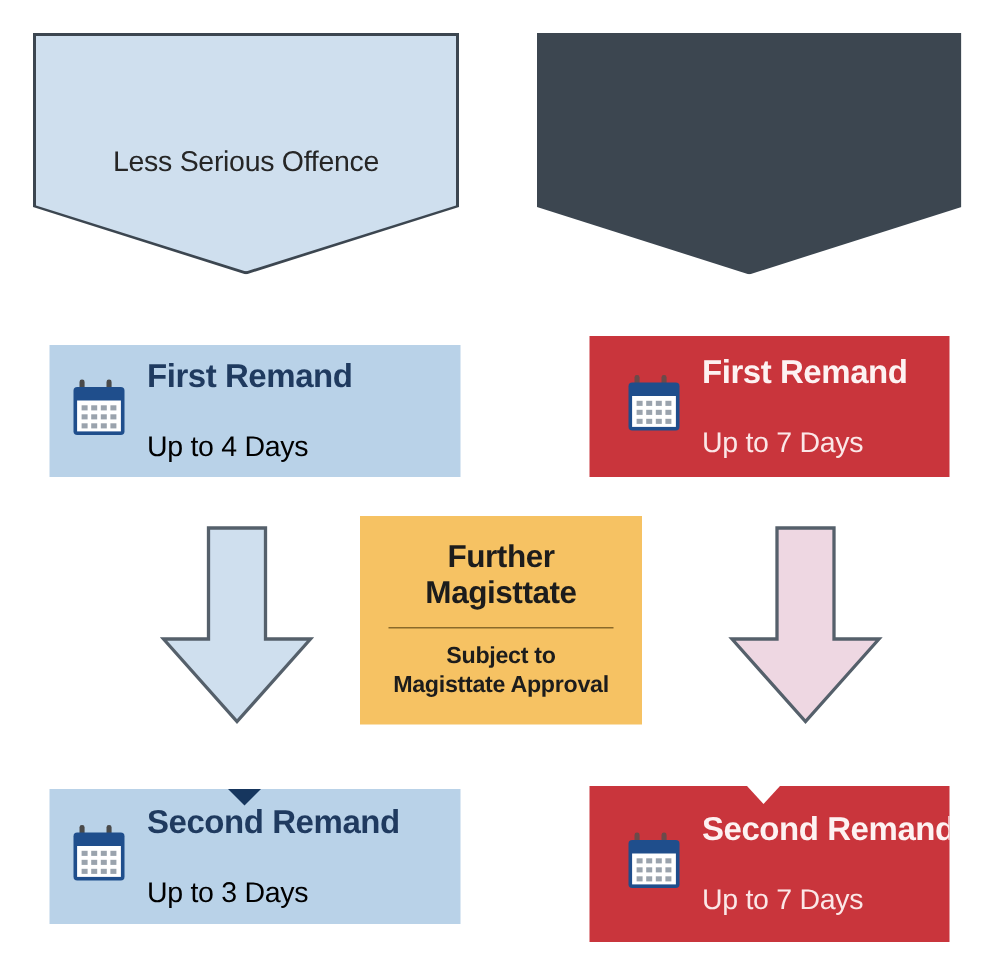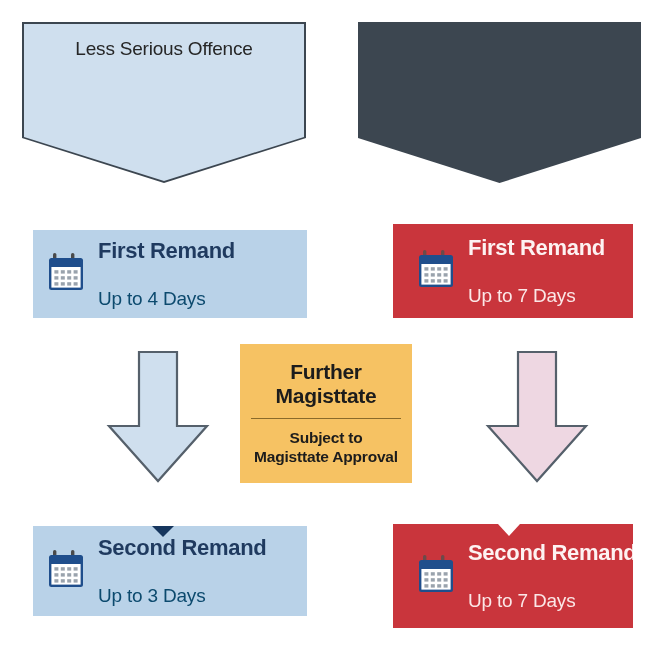--- a/index.html
+++ b/index.html
@@ -21,23 +21,23 @@
     left: 0; top: 0;
     width: 667px;
     height: 652px;
   }
 
   
   .banner {
     position: absolute;
     box-sizing: border-box;
     display: flex;
-    flex-direction: column;
+    flex-direction: row;
     align-items: center;
-    justify-content: flex-start;
+    justify-content: center;
     text-align: center;
     padding: 14px 14px 0 14px;
     -webkit-clip-path: polygon(0% 0%, 100% 0%, 100% 72%, 50% 100%, 0% 72%);
     clip-path: polygon(0% 0%, 100% 0%, 100% 72%, 50% 100%, 0% 72%);
   }
   .banner-border {
     position: absolute;
     -webkit-clip-path: polygon(0% 0%, 100% 0%, 100% 72%, 50% 100%, 0% 72%);
     clip-path: polygon(0% 0%, 100% 0%, 100% 72%, 50% 100%, 0% 72%);
     background: #3c4650;
@@ -92,21 +92,21 @@
     letter-spacing: -0.3px;
   }
   .card-sub {
     font-size: 19px;
     font-weight: 400;
     letter-spacing: -0.2px;
     margin-top: 3px;
   }
   .card.blue { background: #b9d2e8; }
   .card.blue .card-title { color: #1f3a5f; }
-  .card.blue .card-sub   { color: #0c4a6e; }
+  .card.blue .card-sub   { color: #000000; }
   .card.red  { background: #c9353c; }
   .card.red .card-title  { color: #fdf2f2; }
   .card.red .card-sub    { color: #fbe7e7; }
 
   #card-first-left   { left: 33px;  top: 230px; width: 274px; height: 88px; }
   #card-first-right  { left: 393px; top: 224px; width: 240px; height: 94px; }
   #card-second-left  { left: 33px;  top: 526px; width: 274px; height: 90px; }
   #card-second-right { left: 393px; top: 524px; width: 240px; height: 104px; }
 
   #card-first-right .card-inner,
@@ -137,21 +137,21 @@
   
   .arrow {
     position: absolute;
   }
 
   
   #ext-box {
     position: absolute;
     left: 240px;
     top: 344px;
-    width: 172px;
+    width: 188px;
     height: 139px;
     background: #f6c263;
     box-sizing: border-box;
     display: flex;
     flex-direction: column;
     align-items: center;
     justify-content: center;
     text-align: center;
     padding: 6px 4px;
   }

